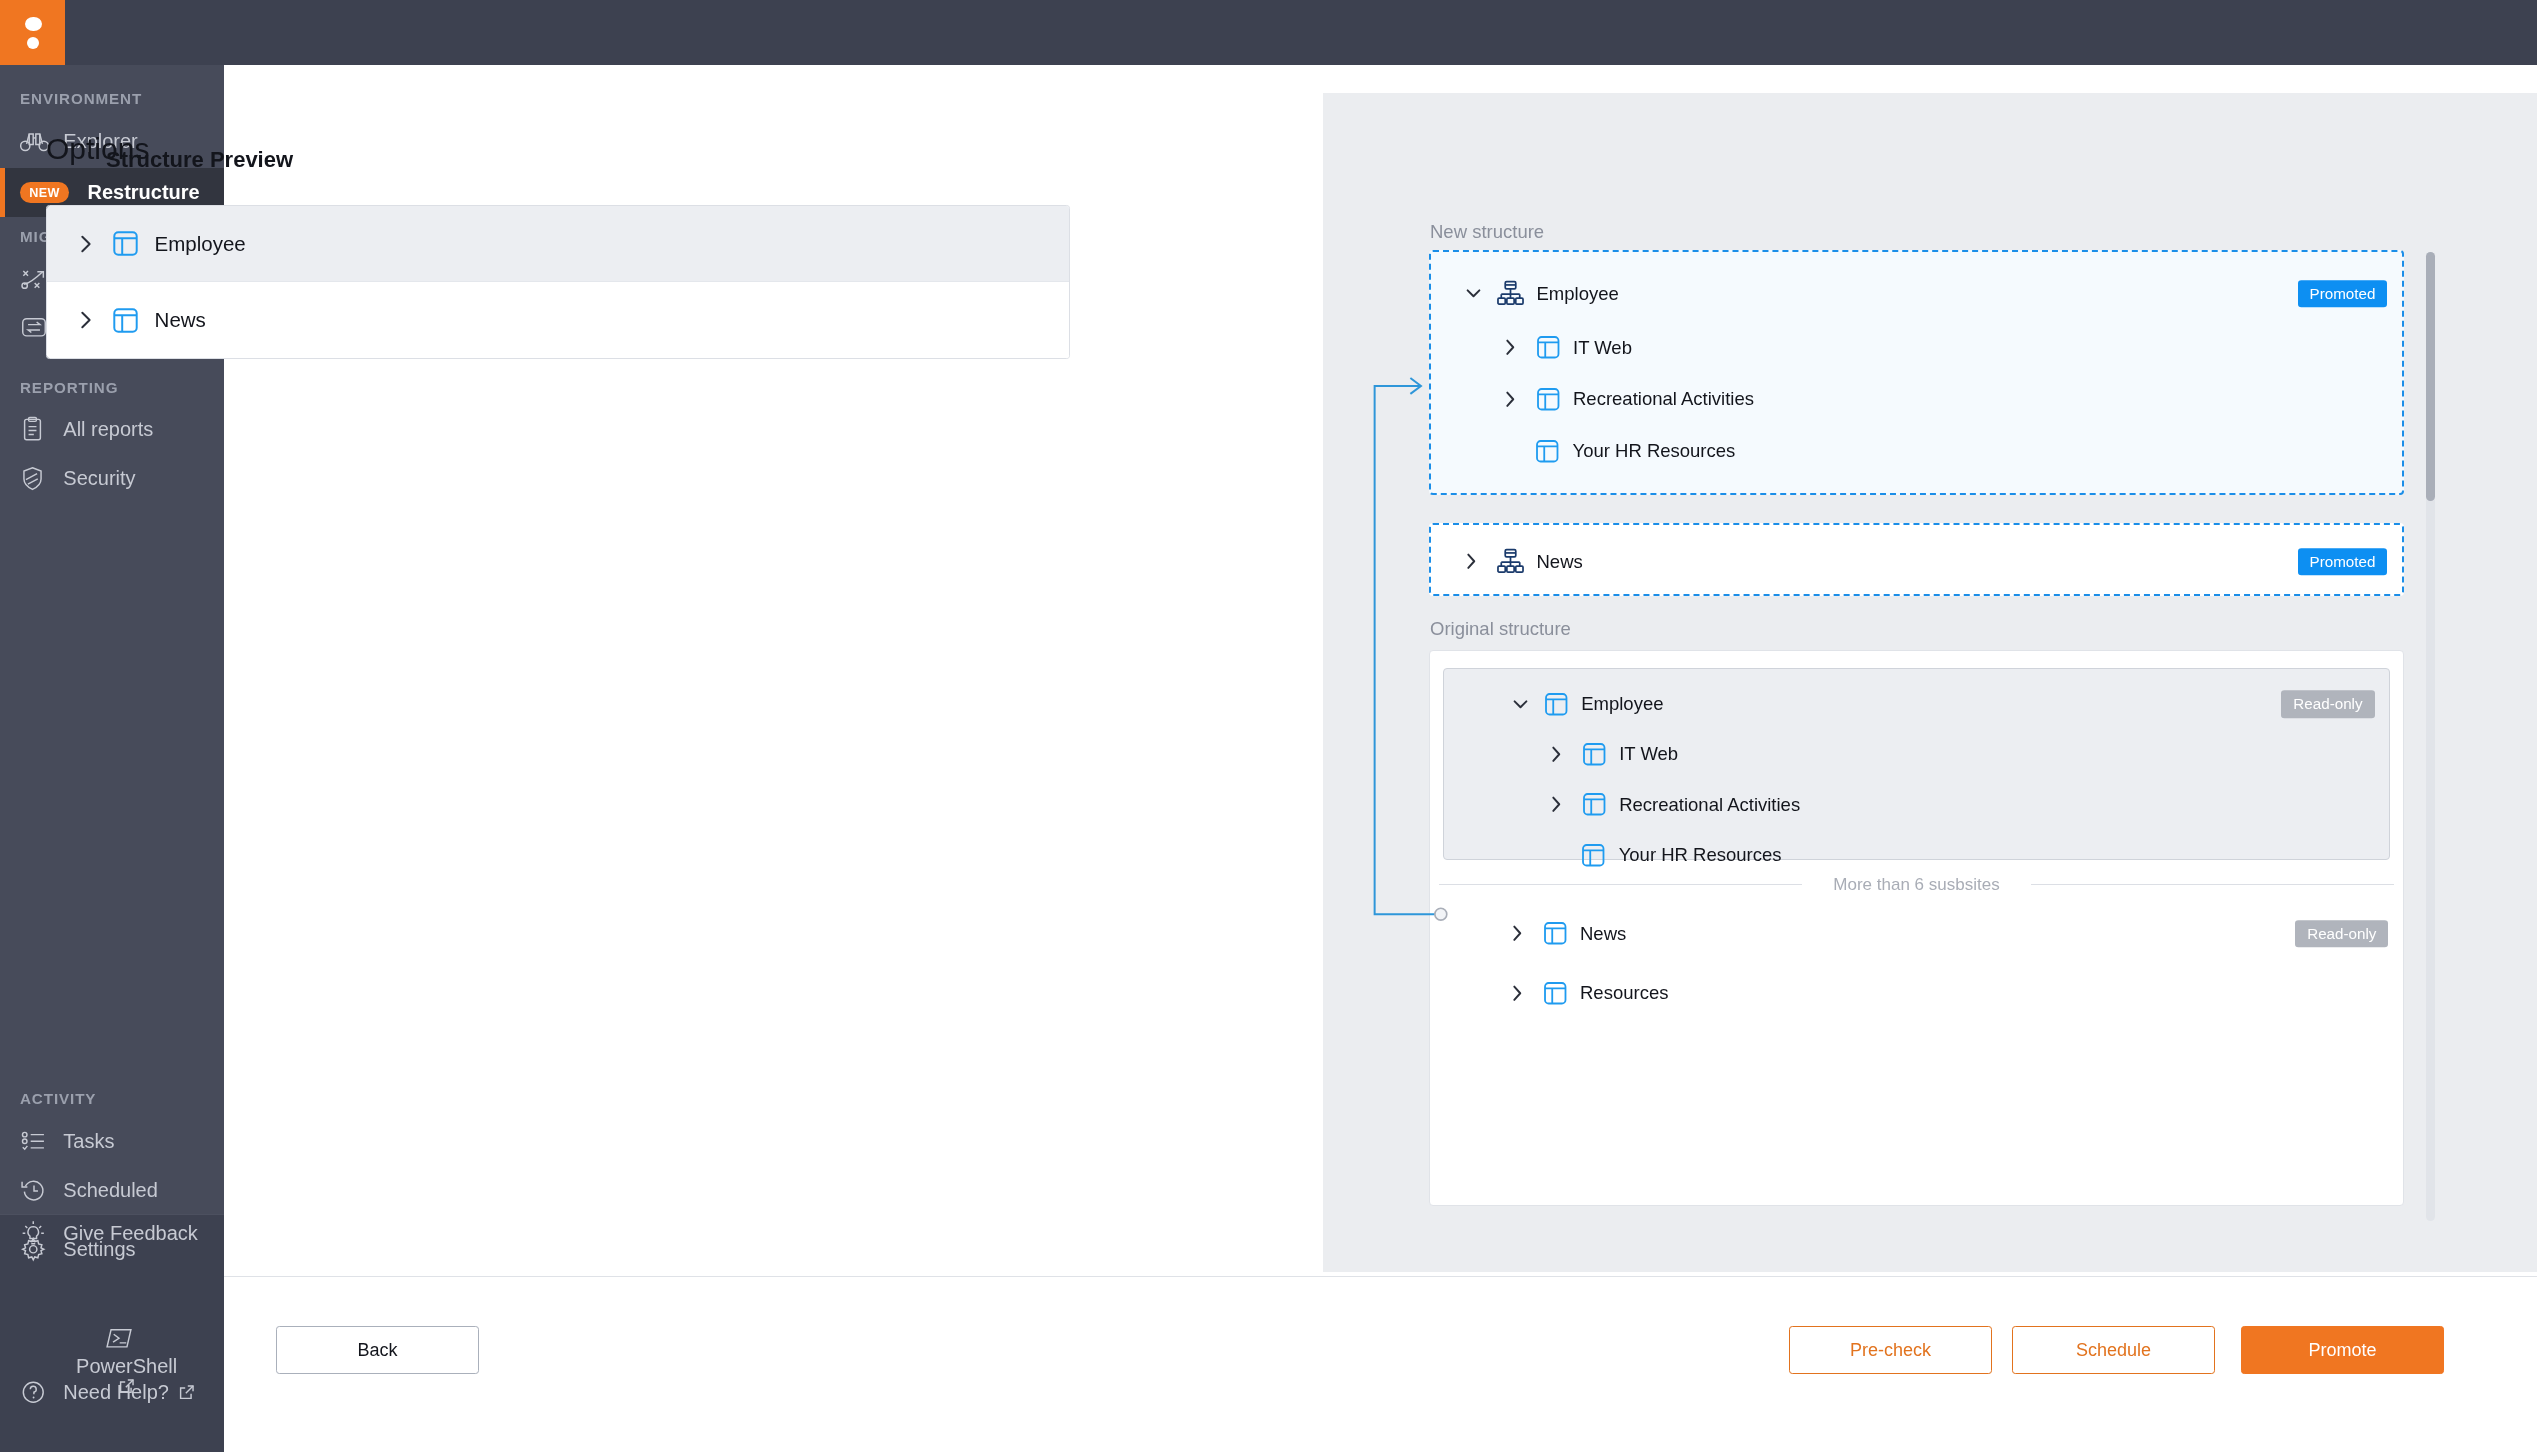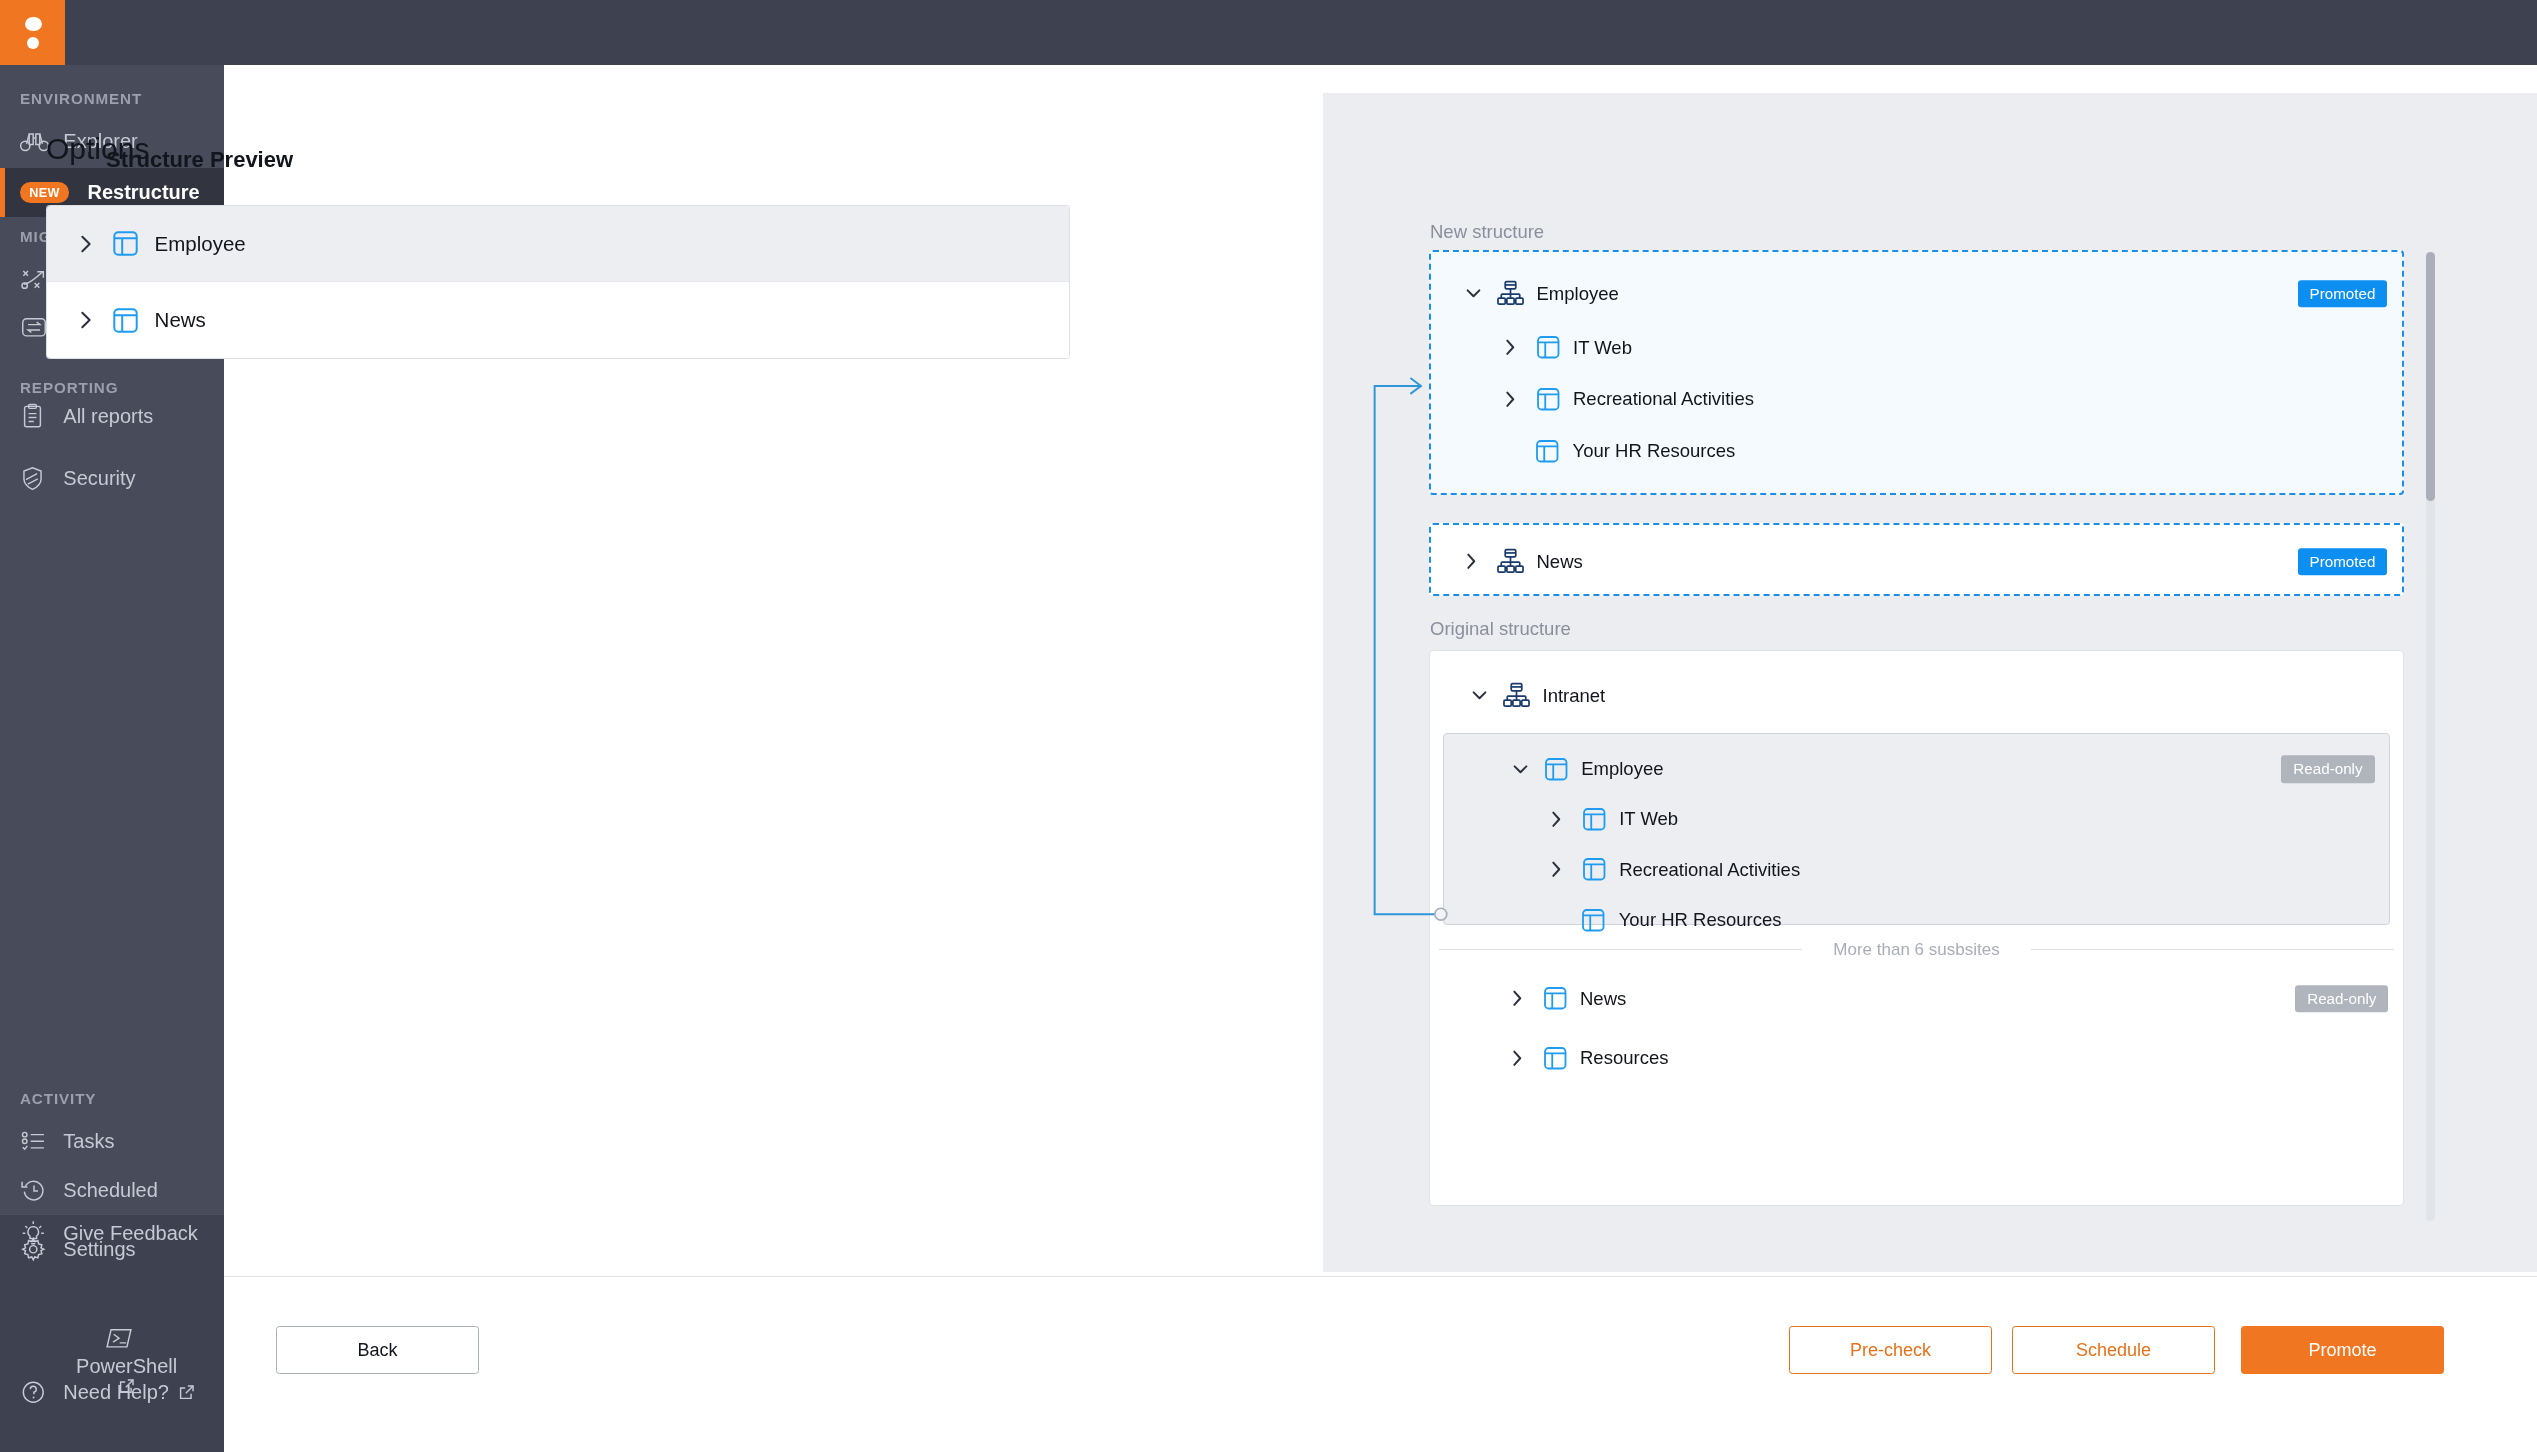--- a/index.html
+++ b/index.html
@@ -231,21 +231,21 @@
             <rect x="4" y="4" width="34" height="26" rx="6"></rect>
             <path d="M12 13h18l-5-4M30 21H12l5 4"></path>
           </g>
         </svg>
     </span>
     <span class="lbl">Copy</span>
   </div>
 
   <div class="sb-section" style="position:absolute;top:314px;">REPORTING</div>
 
-  <div class="sb-item" style="position:absolute;top:327px;width:192px;">
+  <div class="sb-item" style="position:absolute;top:340px;width:192px;">
     <span class="ic">
       <svg width="25" height="26.5" viewBox="0 0 38 40">
           <g fill="none" stroke="#c7cad3" stroke-width="2.2">
             <rect x="7" y="5" width="24" height="31" rx="3"></rect>
             <rect x="13" y="2" width="12" height="6" rx="2"></rect>
             <path d="M13 16h12M13 22h12M13 28h8"></path>
           </g>
         </svg>
     </span>
     <span class="lbl">All reports</span>
@@ -496,40 +496,20 @@
         </svg>
     </span>
     <span>News</span>
     <span class="badge promoted-badge">Promoted</span>
   </div>
 </div>
 
 <div class="struct-label" style="left:1430px;top:618px;">Original structure</div>
 
 <div class="tree-card plain panel-scroll" style="top:650px;height:556px;">
-  <div class="node" style="margin-top:24px;padding-left:41px;">
-    <span class="chev">
-      <svg width="17" height="13.2" viewBox="0 0 26 20">
-          <path d="M4 5l9 9 9-9" fill="none" stroke="#2b2f3a" stroke-width="3" stroke-linecap="round" stroke-linejoin="round"></path>
-        </svg>
-    </span>
-    <span class="nic">
-      <svg width="29" height="29" viewBox="0 0 44 44">
-          <g fill="none" stroke="#1a3a6b" stroke-width="2.6">
-            <rect x="14" y="4" width="16" height="11" rx="2"></rect>
-            <path d="M14 9h16"></path>
-            <path d="M22 15v8M8 23h28M8 23v6M22 23v6M36 23v6"></path>
-            <rect x="3" y="29" width="11" height="9" rx="1.6"></rect>
-            <rect x="16.5" y="29" width="11" height="9" rx="1.6"></rect>
-            <rect x="30" y="29" width="11" height="9" rx="1.6"></rect>
-          </g>
-        </svg>
-    </span>
-    <span>Intranet</span>
-  </div>
 
 
   <div class="sub-box" style="position:relative;margin:17px 0 0 13.2px;width:947px;height:192px;">
     <div class="node" style="margin-top:14.6px;padding-left:68px;">
       <span class="chev">
         <svg width="17" height="13.2" viewBox="0 0 26 20">
             <path d="M4 5l9 9 9-9" fill="none" stroke="#2b2f3a" stroke-width="3" stroke-linecap="round" stroke-linejoin="round"></path>
           </svg>
       </span>
       <span class="nic">

